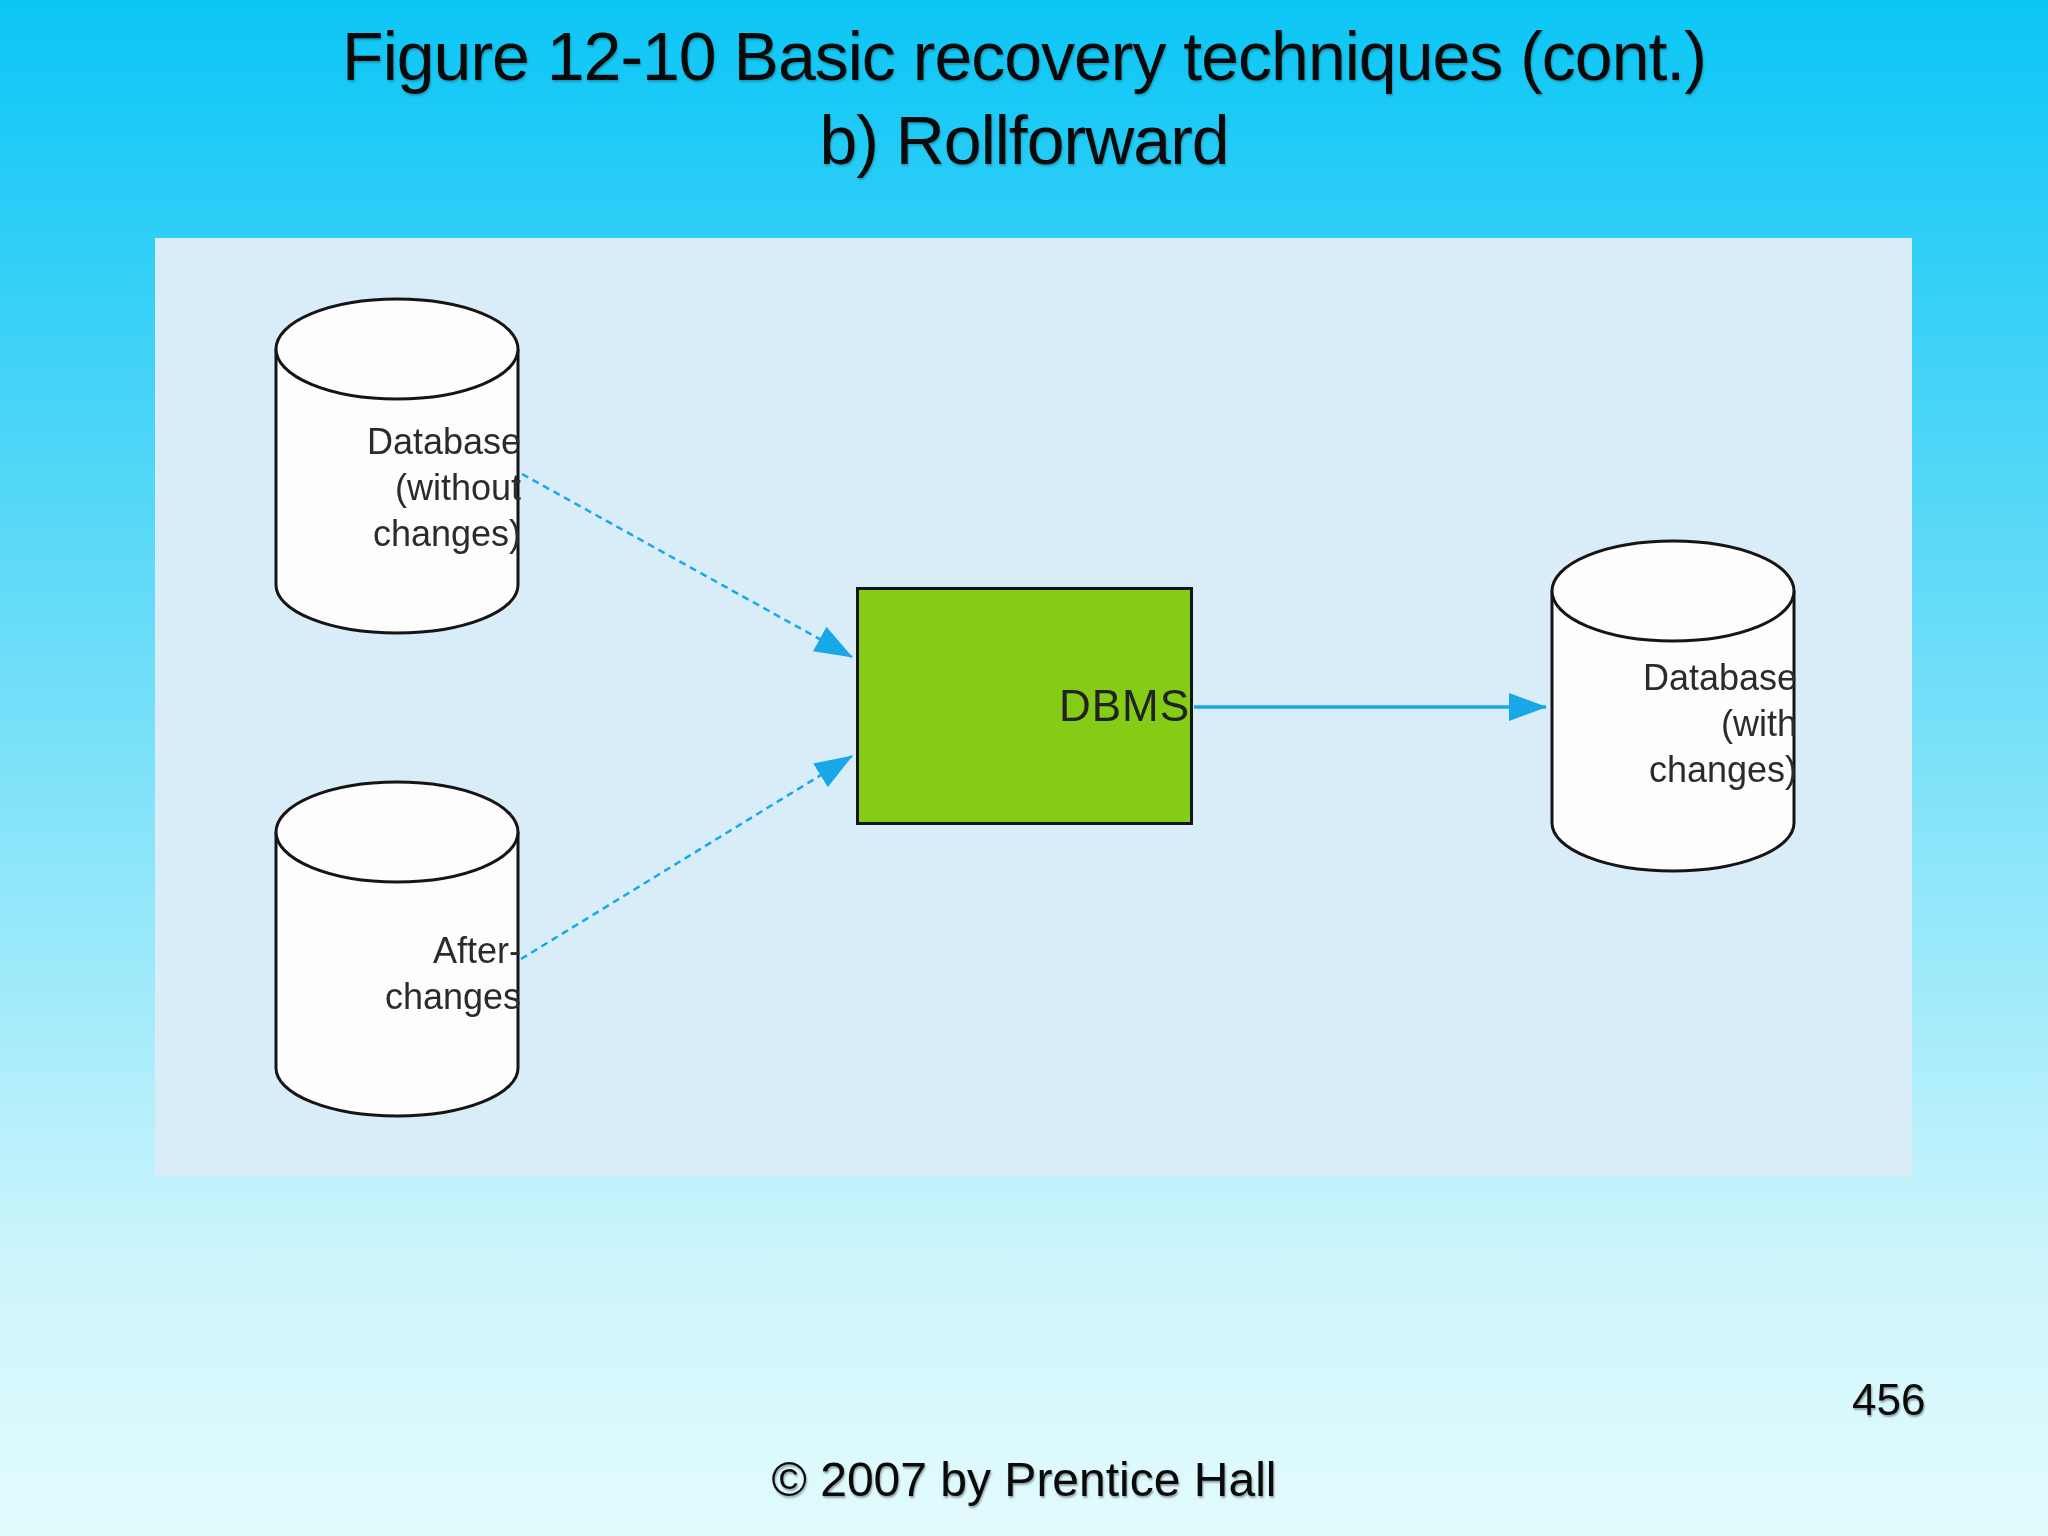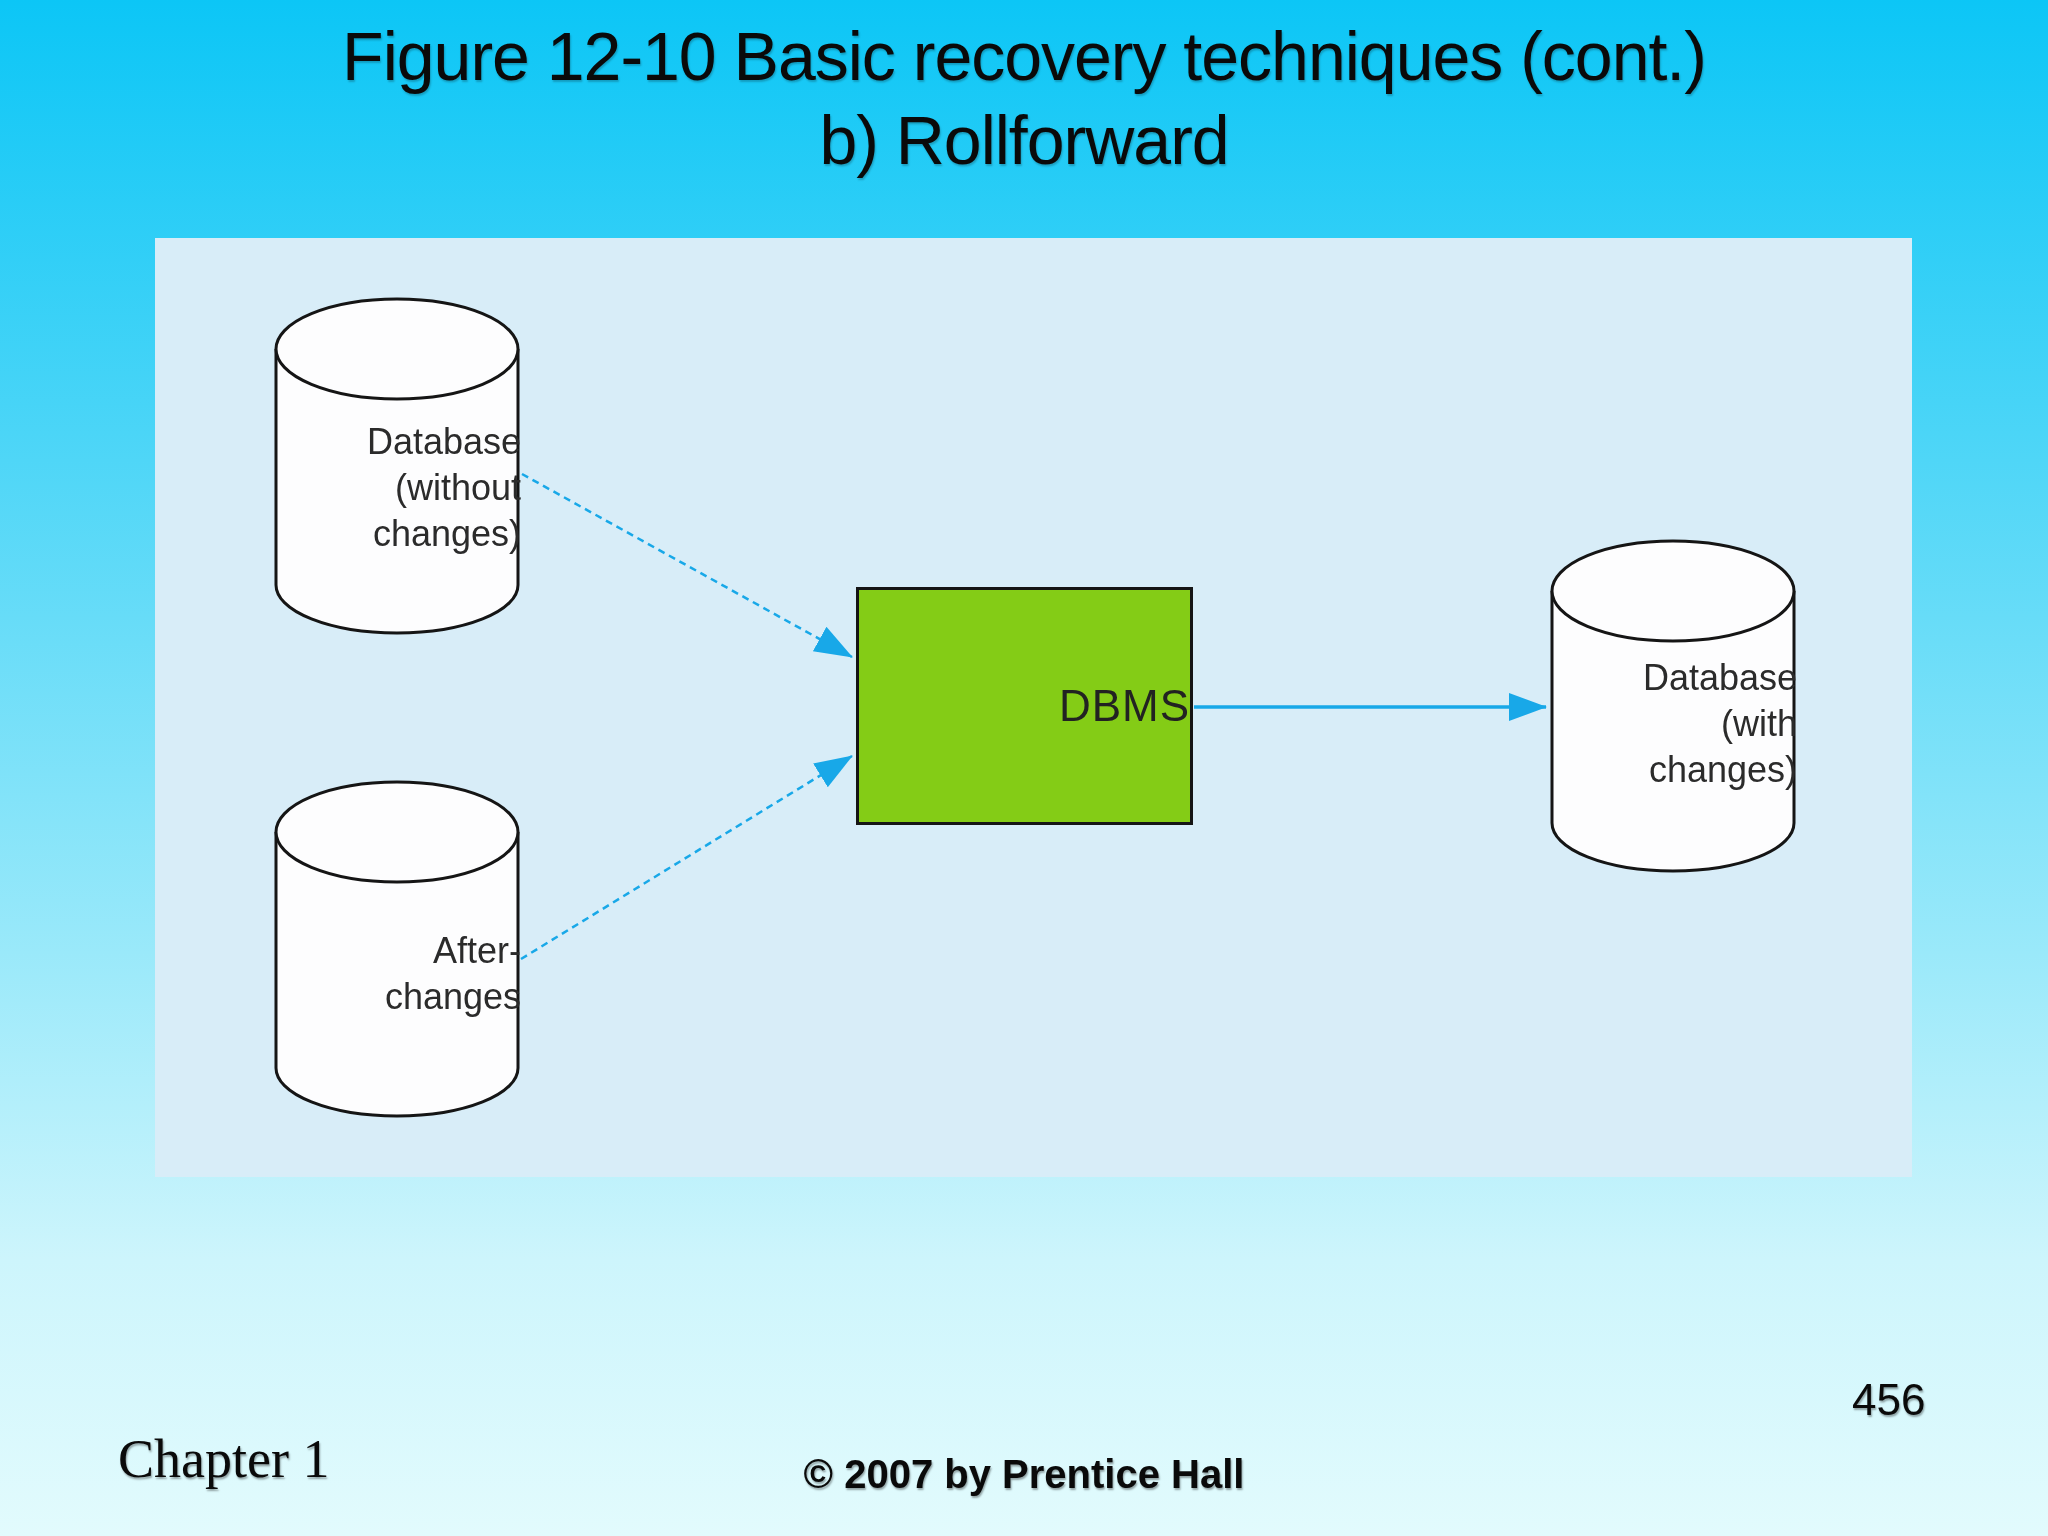--- a/index.html
+++ b/index.html
@@ -52,21 +52,21 @@
 
   
   .footer-chapter{
     position:absolute;left:118px;top:1428px;
     font-family:"Liberation Serif", serif;
     font-size:54px;color:#0a0a0a;
     text-shadow:1px 2px 2px rgba(0,0,0,0.35);
   }
   .footer-copyright{
     position:absolute;left:0;top:1452px;width:2048px;text-align:center;
-    font-size:40px;color:#0a0a0a;font-weight:700;
+    font-size:48px;color:#0a0a0a;font-weight:400;
     text-shadow:1px 2px 2px rgba(0,0,0,0.35);
   }
   .footer-page{
     position:absolute;left:1852px;top:1375px;
     font-size:44px;color:#0a0a0a;
     text-shadow:1px 2px 2px rgba(0,0,0,0.35);
   }
 </style>
 </head>
 <body>
@@ -119,17 +119,16 @@
         <path d="M3,54 L3,286 A121,48 0 0 0 245,286 L245,54" fill="#fdfdfe" stroke="#151515" stroke-width="3"></path>
         <ellipse cx="124" cy="54" rx="121" ry="50" fill="#fdfdfe" stroke="#151515" stroke-width="3"></ellipse>
       </svg>
       <div class="node-label" style="top:118px;">Database
 (with
 changes)</div>
     </div>
 
   </div>
 
-  <div class="footer-chapter">Chapter 1</div>
   <div class="footer-copyright">© 2007 by Prentice Hall</div>
   <div class="footer-page">456</div>
 
 </div>
 
 </body></html>

